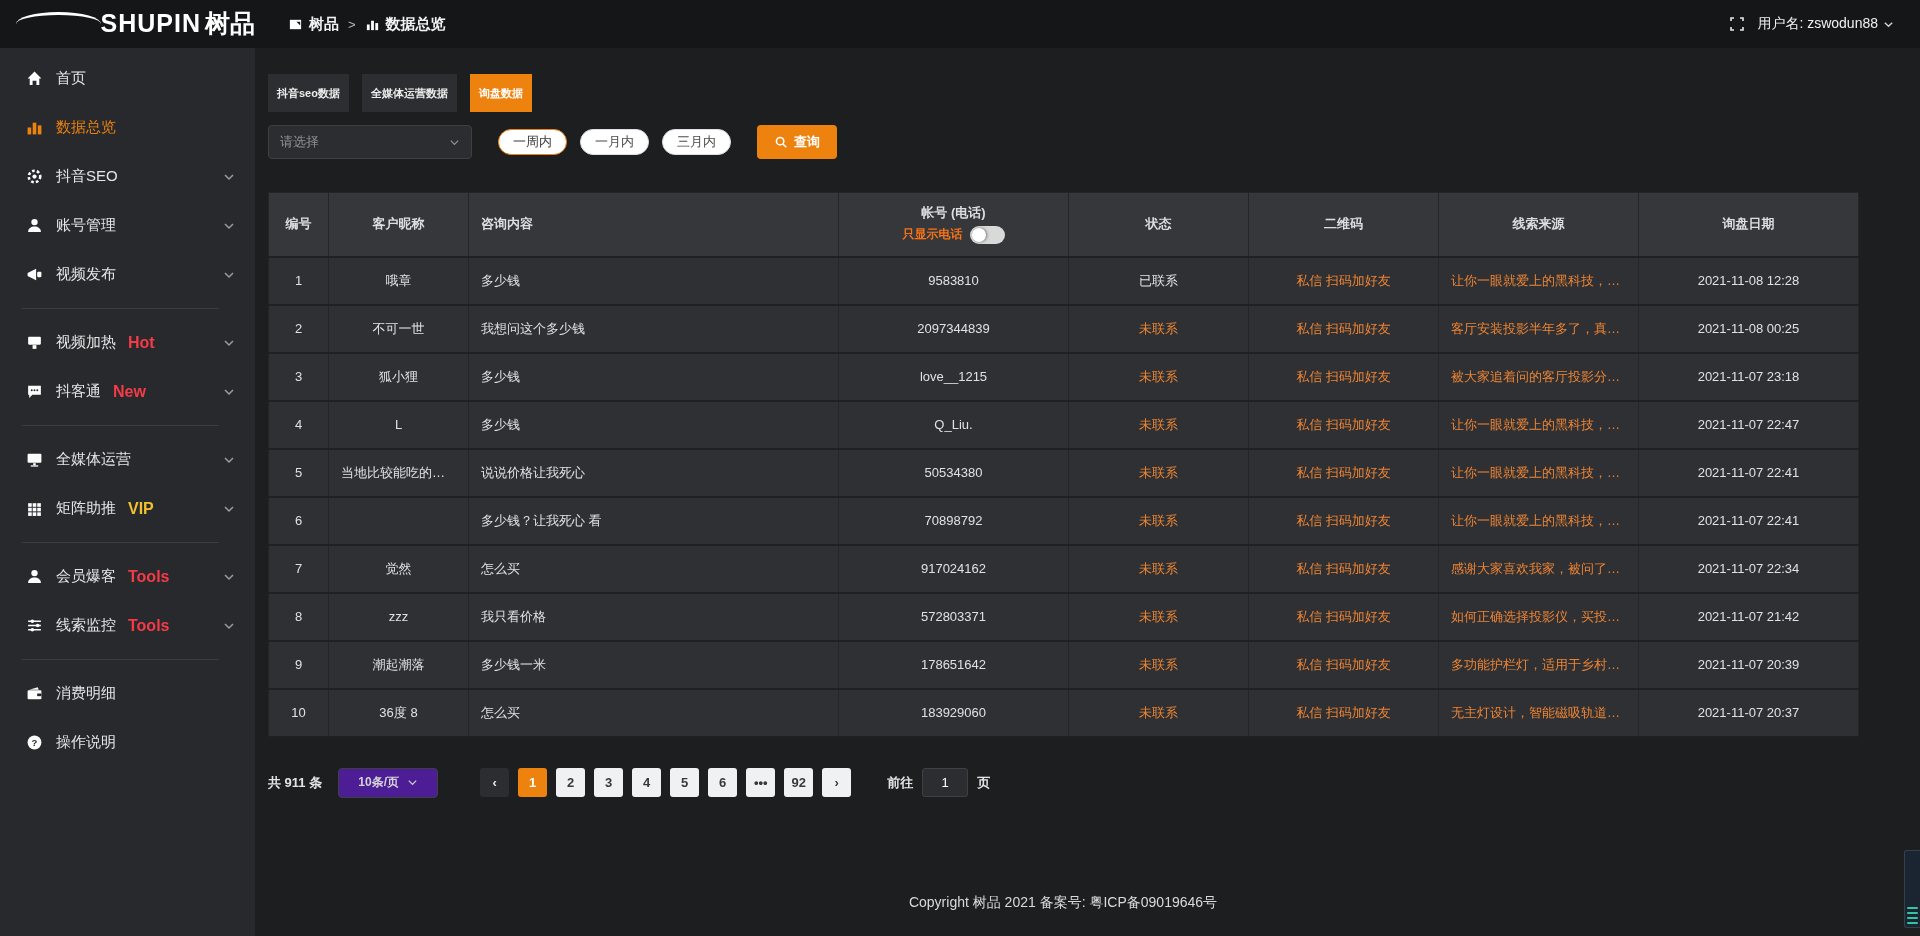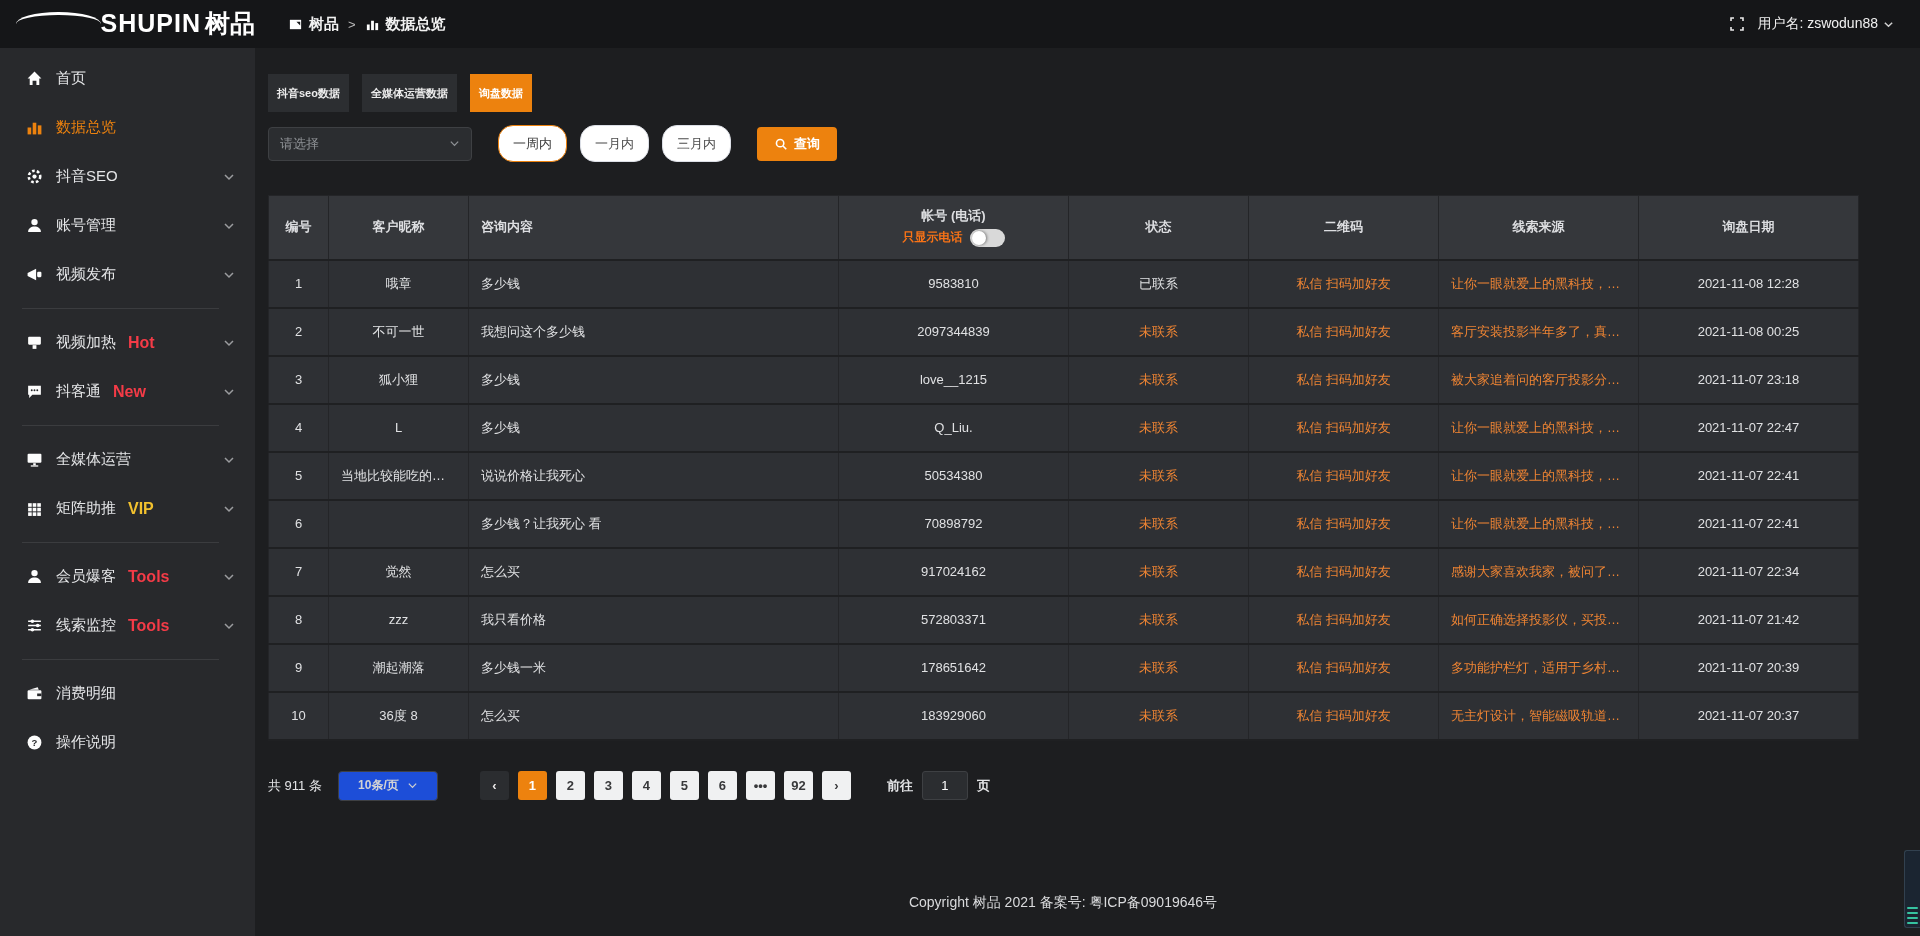--- a/index.html
+++ b/index.html
@@ -40,41 +40,41 @@
   .side-chevron{margin-left:auto;width:12px;height:12px;display:inline-flex;color:#9b9c9f}
   .side-divider{height:1px;background:#3b3c3f;margin:9px 36px 9px 22px}
   
   .main{flex:1;display:flex;flex-direction:column;padding:26px 62px 0 13px;min-width:0}
   .tabs{display:flex;gap:13px;margin-bottom:13px}
   .tab{height:38px;padding:0 9px;display:flex;align-items:center;background:#2c2e31;color:#ececec;font-size:11px;font-weight:bold;cursor:pointer}
   .tab.active{background:var(--accent);color:#fff}
   .filters{display:flex;align-items:center;margin-bottom:33px}
   .select{width:204px;height:34px;background:#2b2d30;border:1px solid #3e4043;border-radius:4px;display:flex;align-items:center;padding:0 11px;color:#8f9296;font-size:13px;margin-right:26px;cursor:pointer}
   .select .chev{margin-left:auto;color:#8f9296}
-  .range-btn{height:37px;padding:0 14px;background:#fff;color:#4b4b4b;border:1px solid #dcdfe6;border-radius:15px;font-size:13px;display:flex;align-items:center;margin-right:13px;cursor:pointer}
+  .range-btn{height:26px;padding:0 14px;background:#fff;color:#4b4b4b;border:1px solid #dcdfe6;border-radius:15px;font-size:13px;display:flex;align-items:center;margin-right:13px;cursor:pointer}
   .range-btn.active{border-color:var(--accent);color:#3a3a3a}
   .query-btn{height:34px;padding:0 17px;margin-left:13px;background:var(--accent);border:none;border-radius:4px;color:#fff;font-size:13px;font-weight:bold;display:flex;align-items:center;gap:6px;cursor:pointer}
   .query-btn .qicon{width:14px;height:14px;display:inline-flex}
   
   table{width:100%;border-collapse:collapse;table-layout:fixed;font-size:13px}
   th{background:var(--head);height:64px;font-weight:bold;color:#dddee1;text-align:center}
   td{background:var(--row);height:48px;color:#e0e1e3;text-align:center}
   th,td{border-right:1px solid var(--cellborder);border-bottom:2px solid var(--rowgap);border-top:1px solid var(--cellborder);padding:0 12px;overflow:hidden;white-space:nowrap;text-overflow:ellipsis}
   th:first-child,td:first-child{border-left:1px solid var(--cellborder)}
   td.left,th.left{text-align:left}
   td.orange{color:var(--link)}
   td.linkcell{color:var(--link);cursor:pointer}
   .acc-head-line{line-height:1.2}
   .toggle-row{display:flex;align-items:center;justify-content:center;gap:7px;margin-top:5px;font-weight:bold;font-size:12px;color:#f97316}
   .toggle{width:35px;height:18px;background:#d9d9d9;border-radius:9px;position:relative;cursor:pointer;flex-shrink:0}
   .toggle .knob{position:absolute;left:2px;top:2px;width:14px;height:14px;border-radius:50%;background:#fff;box-shadow:1px 0 3px rgba(0,0,0,.45)}
   
   .pagination{display:flex;align-items:center;margin-top:30px;font-size:13px;color:#e3e4e6}
-  .pg-total{font-weight:normal}
-  .size-select{width:100px;height:30px;background:#1d4ed8;border:1px solid #3e4043;border-radius:4px;display:flex;align-items:center;justify-content:center;gap:8px;color:#d2d3d5;font-size:12px;font-weight:bold;margin-left:16px;cursor:pointer}
+  .pg-total{font-weight:bold}
+  .size-select{width:100px;height:30px;background:#4c1d95;border:1px solid #3e4043;border-radius:4px;display:flex;align-items:center;justify-content:center;gap:8px;color:#d2d3d5;font-size:12px;font-weight:bold;margin-left:16px;cursor:pointer}
   .pg-nav{display:flex;align-items:center;margin-left:42px;gap:9px}
   .pg-btn{min-width:29px;height:29px;padding:0 4px;display:flex;align-items:center;justify-content:center;background:#f0f1f2;color:#38393b;border-radius:3px;font-weight:bold;cursor:pointer}
   .pg-btn.dark{background:#2b2d30;color:#eceaea}
   .pg-btn.active{background:var(--accent);color:#fff}
   .goto{display:flex;align-items:center;gap:9px;margin-left:36px;font-weight:bold}
   .goto-input{width:46px;height:29px;background:#2b2d30;border:1px solid #3e4043;border-radius:3px;color:#fff;text-align:center;font-size:13px;font-family:inherit}
   
   .footer{margin-top:auto;text-align:center;color:#d9dadc;font-size:14px;padding:58px 0 24px 0}
   
   .float-widget{position:absolute;right:0;bottom:8px;width:16px;height:78px;background:#1b2531;border:1px solid #32414f;border-right:none;border-radius:3px 0 0 3px;display:flex;flex-direction:column;justify-content:flex-end;padding:3px 2px;cursor:pointer}

